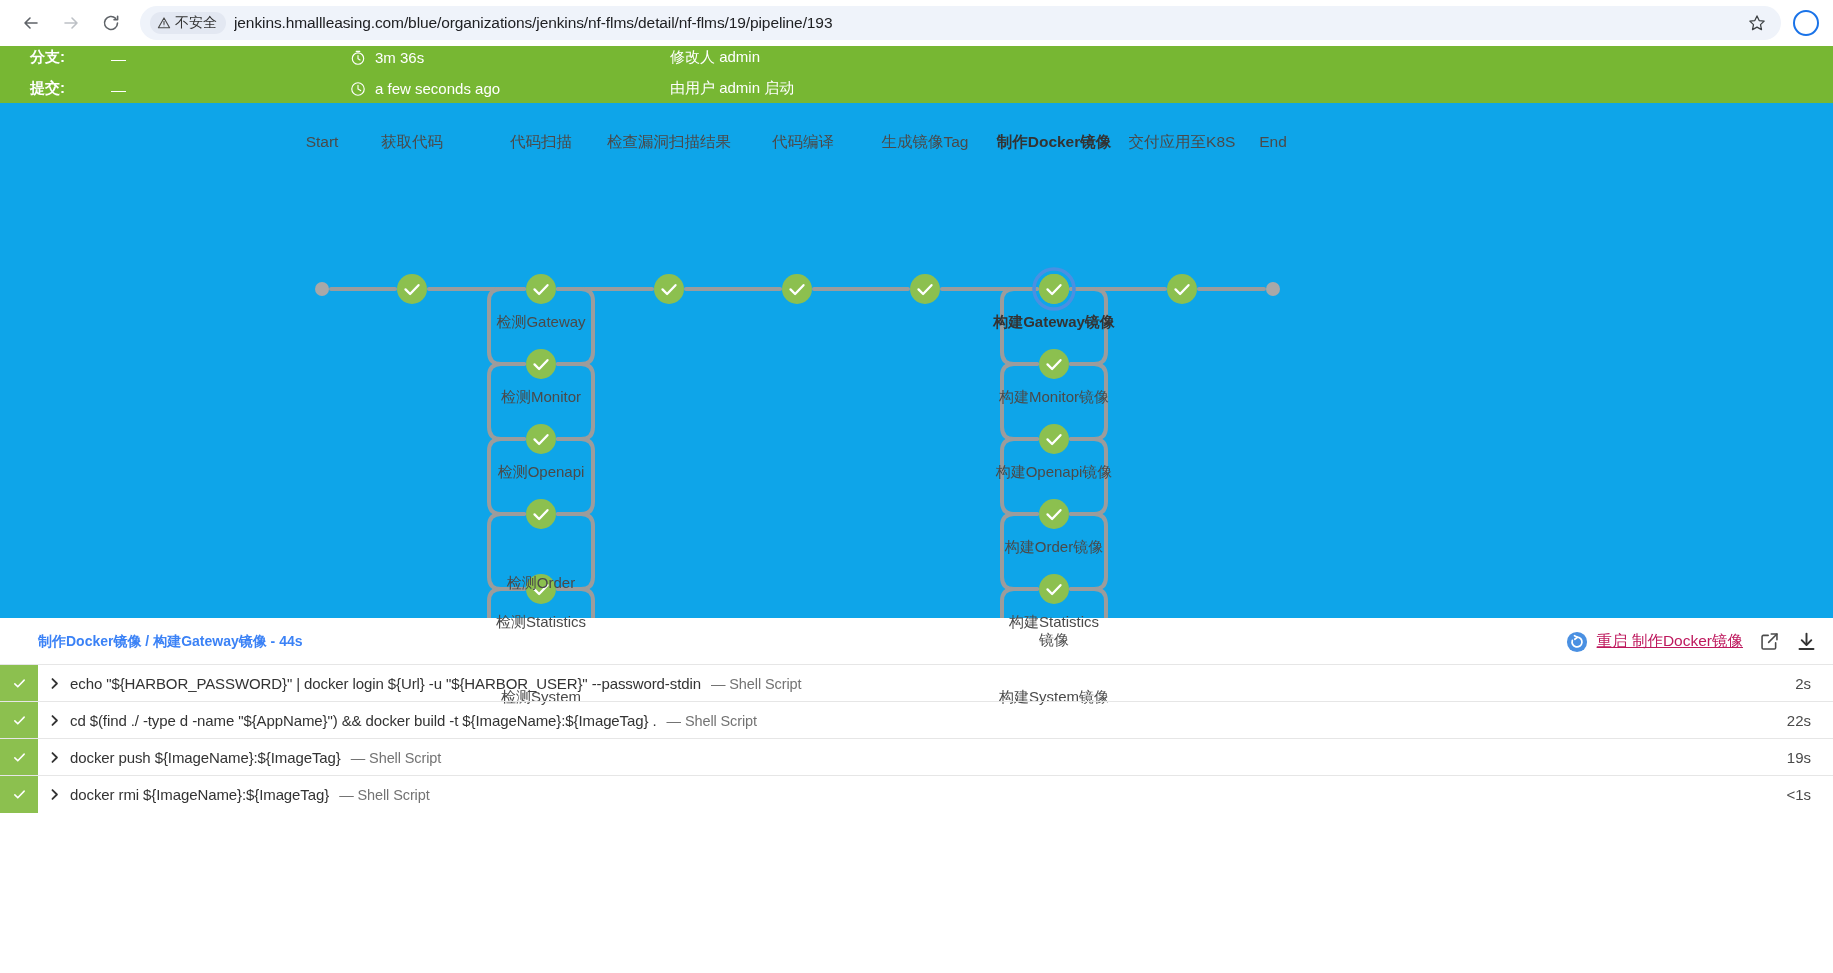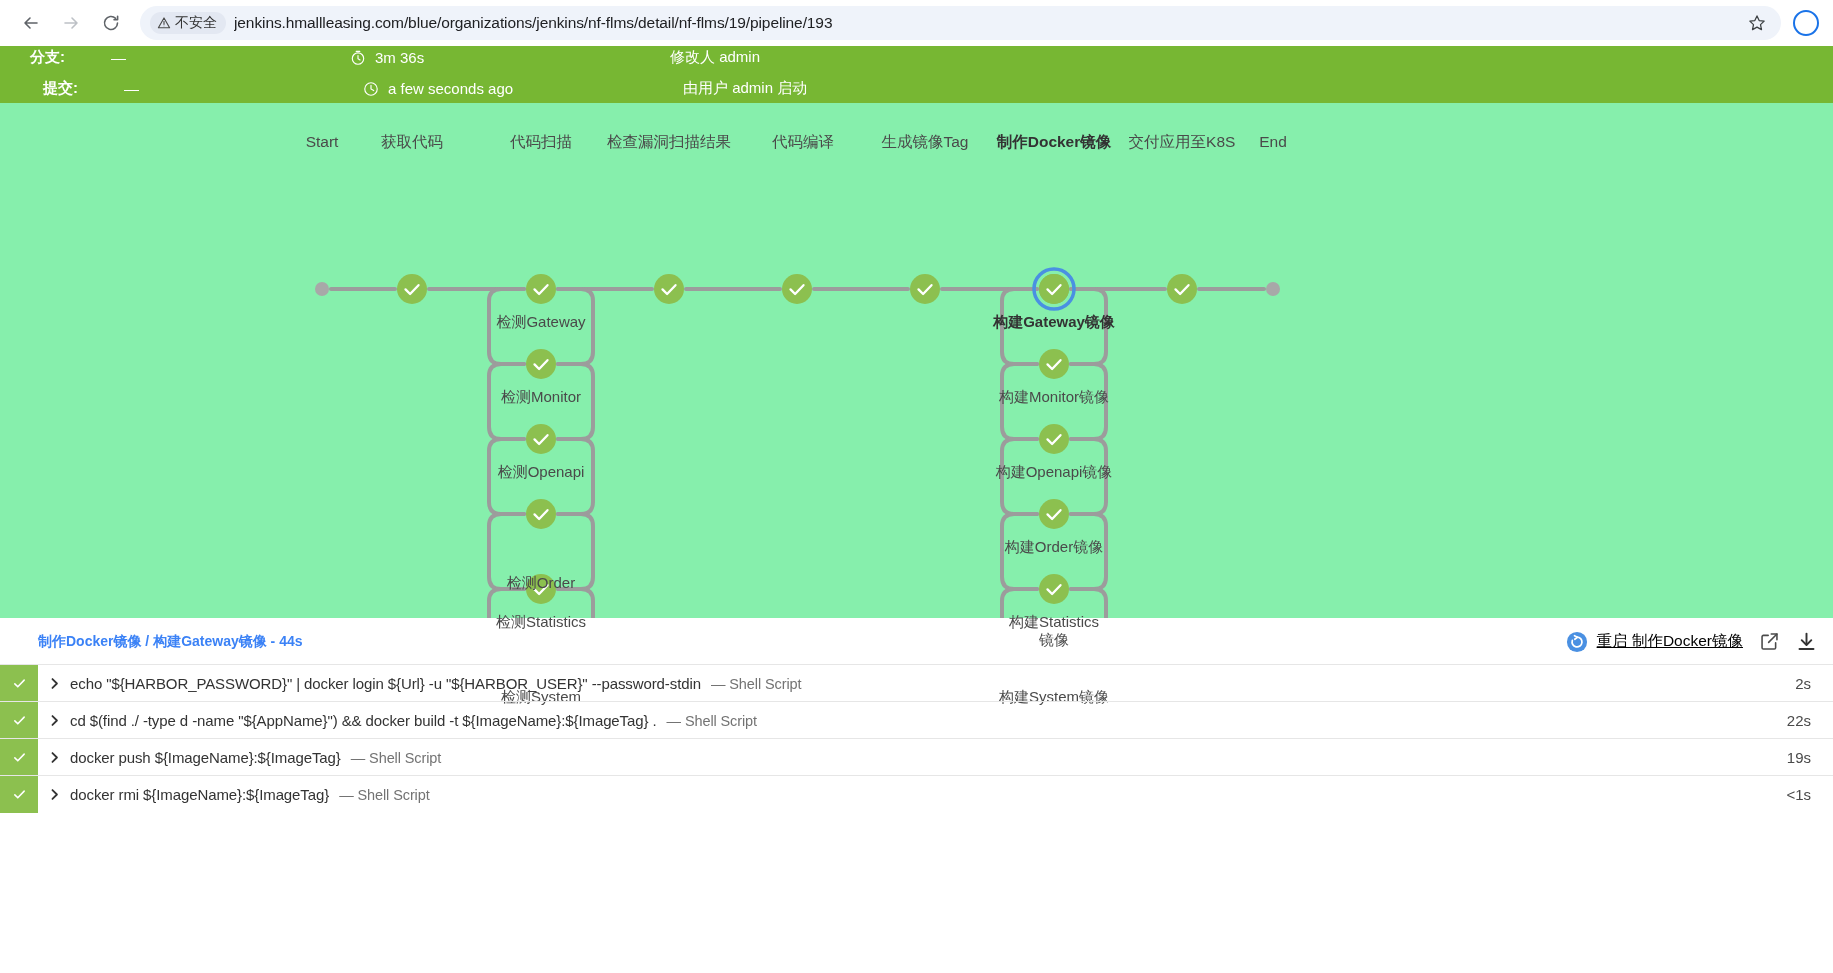--- a/index.html
+++ b/index.html
@@ -54,52 +54,52 @@
   
   .green-header {
     background:#77b733; color:#ffffff;
     height:57px; position:relative; overflow:hidden;
   }
   .gh-row {
     position:absolute; left:0; right:0; height:31px;
     display:flex; align-items:center;
   }
   .gh-row.r1 { top:-4px; }
-  .gh-row.r2 { top:27px;margin-left:13px; }
-  .gh-cell { display:flex; align-items:center; }
+  .gh-row.r2 { top:27px; }
+  .gh-cell { display:flex; align-items:flex-end; }
   .gh-label { font-weight:bold; font-size:15px; }
   .gh-value { font-size:15px; }
   .c-branch { position:absolute; left:30px; width:320px; }
   .c-branch .gh-value { margin-left:46px; }
   .c-time { position:absolute; left:350px; width:300px; gap:9px; }
   .c-user { position:absolute; left:670px; }
   .clock-ico { display:flex; align-items:center; }
 
   
-  .graph-area { position:relative; height:515px; background:#86efac;padding-left:8px; }
+  .graph-area { position:relative; height:515px; background:#0ea5e9;padding-left:8px; }
   .graph-svg { position:absolute; left:0; top:0; }
   .node-label {
     position:absolute; font-size:15px; color:#4a4a4a;
     text-align:center; line-height:1.18; white-space:nowrap;
   }
   .node-label.wrap { white-space:normal; }
   .node-label.top { font-size:15.5px; }
   .node-label.selected { font-weight:bold; color:#333; }
 
   
   .log-panel { border-top:1px solid #ffffff; background:#fff; }
   .log-head {
     height:45px; display:flex; align-items:center;
     padding:0 16px 0 38px; justify-content:space-between;
   }
   .log-title { font-size:14px; font-weight:bold; color:#3b82f6; }
   .log-actions { display:flex; align-items:center; gap:16px; }
   .restart-link {
     display:flex; align-items:center; gap:9px;
-    color:#000000; font-size:15.5px;
+    color:#be185d; font-size:15.5px;
   }
   .restart-link .lbl { text-decoration:underline; }
   .replay-ico, .ext-ico, .dl-ico { display:flex; align-items:center; }
   .ext-ico { color:#4a4a4a; }
   .dl-ico { color:#333; }
 
   .log-row {
     display:flex; align-items:center; height:37px;
     border-top:1px solid #e6e6e6; position:relative;
   }

